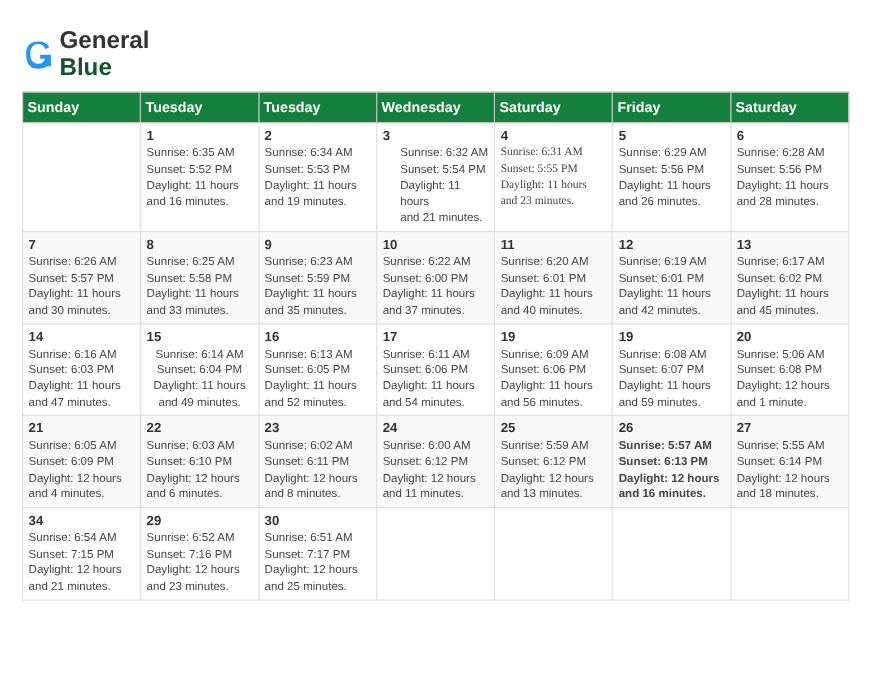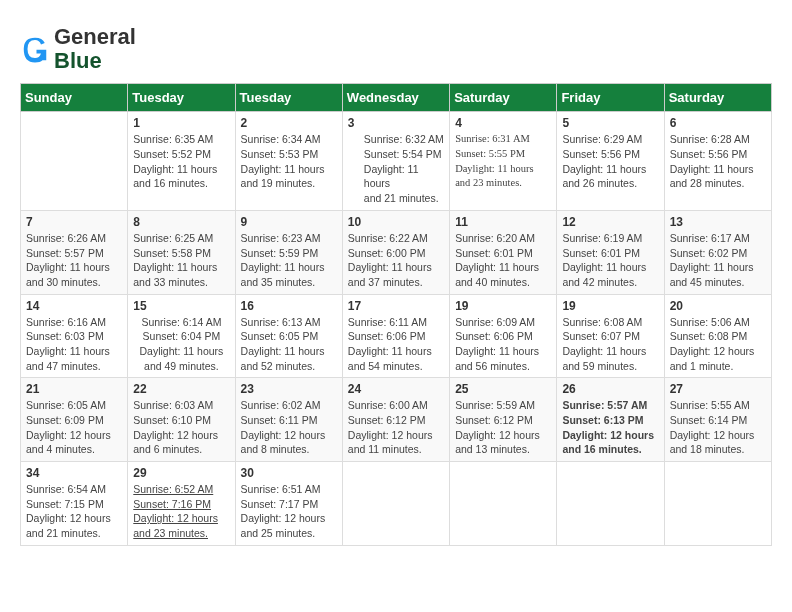--- a/index.html
+++ b/index.html
@@ -319,21 +319,21 @@
       <tr>
         <td>
           <span class="day-num">34</span>
           <div class="cell-content" style="white-space: pre-line;">Sunrise: 6:54 AM
 Sunset: 7:15 PM
 Daylight: 12 hours
 and 21 minutes.</div>
         </td>
         <td>
           <span class="day-num">29</span>
-          <div class="cell-content" style="white-space: pre-line; text-decoration: underline;">Sunrise: 6:52 AM
+          <div class="cell-content" style="white-space: pre-line;">Sunrise: 6:52 AM
 Sunset: 7:16 PM
 Daylight: 12 hours
 and 23 minutes.</div>
         </td>
         <td>
           <span class="day-num">30</span>
           <div class="cell-content" style="white-space: pre-line;">Sunrise: 6:51 AM
 Sunset: 7:17 PM
 Daylight: 12 hours
 and 25 minutes.</div>

